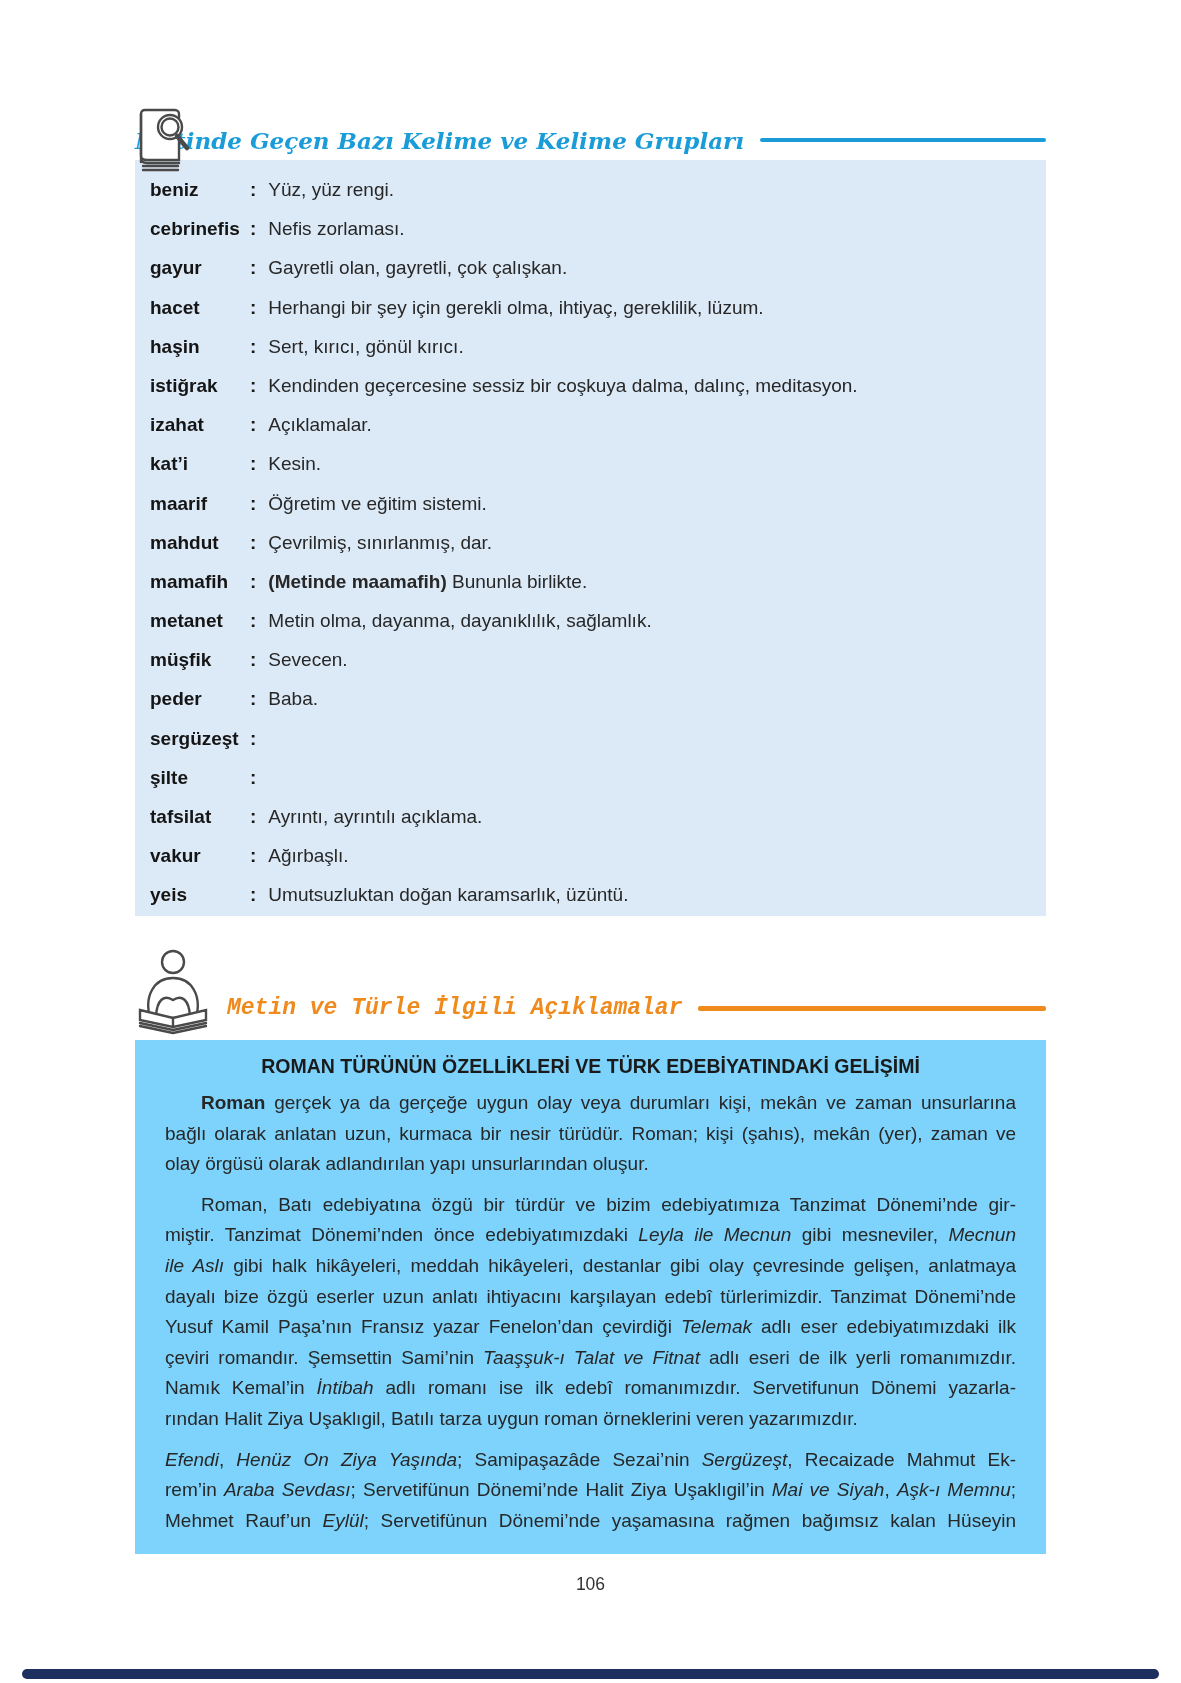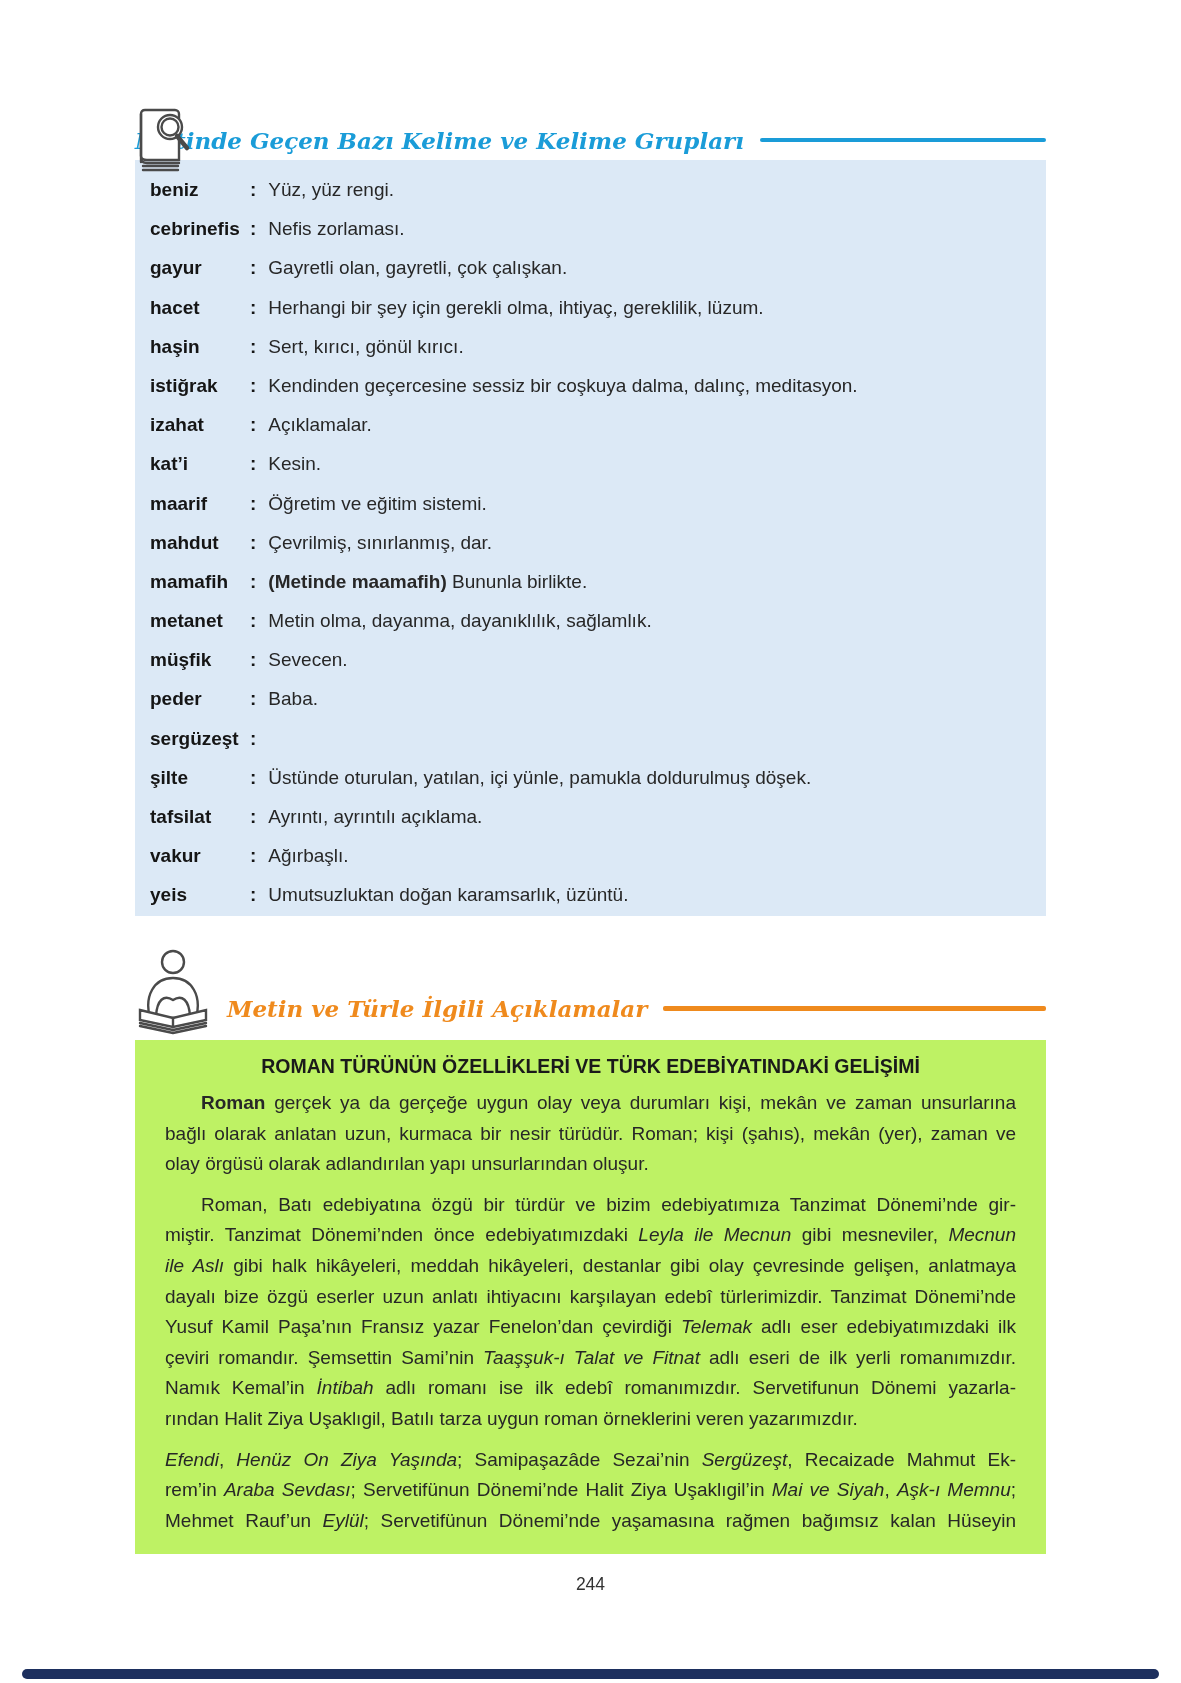--- a/index.html
+++ b/index.html
@@ -7,36 +7,36 @@
   .page{position:relative;width:1181px;height:1683px;background:#ffffff;overflow:hidden;}
 
   
   .sec-header{position:absolute;display:flex;align-items:center;width:911px;left:135px;}
   .sec-title{font-family:"DejaVu Serif",serif;font-style:italic;font-weight:bold;font-size:23px;white-space:nowrap;}
   .sec-rule{flex:1;margin-left:16px;border-radius:2px;}
   .vocab-header{top:116px;height:48px;}
   .vocab-title{color:#1a9cd8;}
   .vocab-rule{height:4px;background:#1a9cd8;}
   .explain-header{top:982px;height:52px;}
-  .explain-title{color:#ef8a1d;}
+  .explain-title{color:#ef8a1d;font-family:Liberation Mono, monospace;}
   .explain-rule{height:5px;background:#ef8a1d;}
 
   .sec-icon{position:absolute;z-index:2;}
   .icon-book{left:133px;top:106px;}
   .icon-person{left:130px;top:948px;}
 
   
   .vocab-box{position:absolute;left:135px;top:160px;width:911px;height:756px;background:#dce9f6;box-sizing:border-box;padding:10px 10px 0 15px;}
   .vocab-row{display:flex;height:39.2px;line-height:39.2px;font-size:19px;color:#272727;}
   .vocab-term{width:100px;font-weight:bold;color:#151515;flex:none;}
   .vocab-colon{font-weight:bold;color:#151515;flex:none;}
   .vocab-def{margin-left:12px;flex:1;white-space:nowrap;overflow:hidden;}
 
   
-  .explain-box{position:absolute;left:135px;top:1040px;width:911px;height:514px;background:#bef264;box-sizing:border-box;padding:13px 22px 0 22px;}
+  .explain-box{position:absolute;left:135px;top:1040px;width:911px;height:514px;background:#7dd3fc;box-sizing:border-box;padding:13px 22px 0 22px;}
   .explain-heading{font-size:19.5px;font-weight:bold;color:#1a1a1a;text-align:center;line-height:27px;margin-bottom:5px;}
   .para{margin:8px;}
   .para + .para{margin-top:10px;}
   .bodyline{height:30.6px;line-height:30.6px;font-size:19px;color:#272727;text-align:justify;text-align-last:justify;}
   .bodyline.last{text-align-last:left;}
   .bodyline.indent{padding-left:36px;}
   .run-b{font-weight:bold;}
   .run-i{font-style:italic;}
 
   .page-number{position:absolute;left:0;top:1574px;width:100%;text-align:center;font-size:17.5px;color:#333;}
@@ -135,21 +135,20 @@
         <span class="vocab-colon">:</span>
         <span class="vocab-def"><span>Baba.</span></span>
       </div>
       <div class="vocab-row">
         <span class="vocab-term">sergüzeşt</span>
         <span class="vocab-colon">:</span>
       </div>
       <div class="vocab-row">
         <span class="vocab-term">şilte</span>
         <span class="vocab-colon">:</span>
-        <span class="vocab-def"><span>Üstünde oturulan, yatılan, içi yünle, pamukla doldurulmuş döşek.</span></span>
       </div>
       <div class="vocab-row">
         <span class="vocab-term">tafsilat</span>
         <span class="vocab-colon">:</span>
         <span class="vocab-def"><span>Ayrıntı, ayrıntılı açıklama.</span></span>
       </div>
       <div class="vocab-row">
         <span class="vocab-term">vakur</span>
         <span class="vocab-colon">:</span>
         <span class="vocab-def"><span>Ağırbaşlı.</span></span>
@@ -195,15 +194,15 @@
           <div class="bodyline last"><span>rından Halit Ziya Uşaklıgil, Batılı tarza uygun roman örneklerini veren yazarımızdır.</span></div>
         </div>
         <div class="para">
           <div class="bodyline"><span class="run-i">Efendi</span><span>, </span><span class="run-i">Henüz On Ziya Yaşında</span><span>; Samipaşazâde Sezai’nin </span><span class="run-i">Sergüzeşt</span><span>, Recaizade Mahmut Ek-</span></div>
           <div class="bodyline"><span>rem’in </span><span class="run-i">Araba Sevdası</span><span>; Servetifünun Dönemi’nde Halit Ziya Uşaklıgil’in </span><span class="run-i">Mai ve Siyah</span><span>, </span><span class="run-i">Aşk-ı Memnu</span><span>;</span></div>
           <div class="bodyline"><span>Mehmet Rauf’un </span><span class="run-i">Eylül</span><span>; Servetifünun Dönemi’nde yaşamasına rağmen bağımsız kalan Hüseyin</span></div>
         </div>
       </div>
   </div>
 
-  <div class="page-number">244</div>
+  <div class="page-number">106</div>
   <div class="footer-bar"></div>
 </div>
 
 </body></html>

